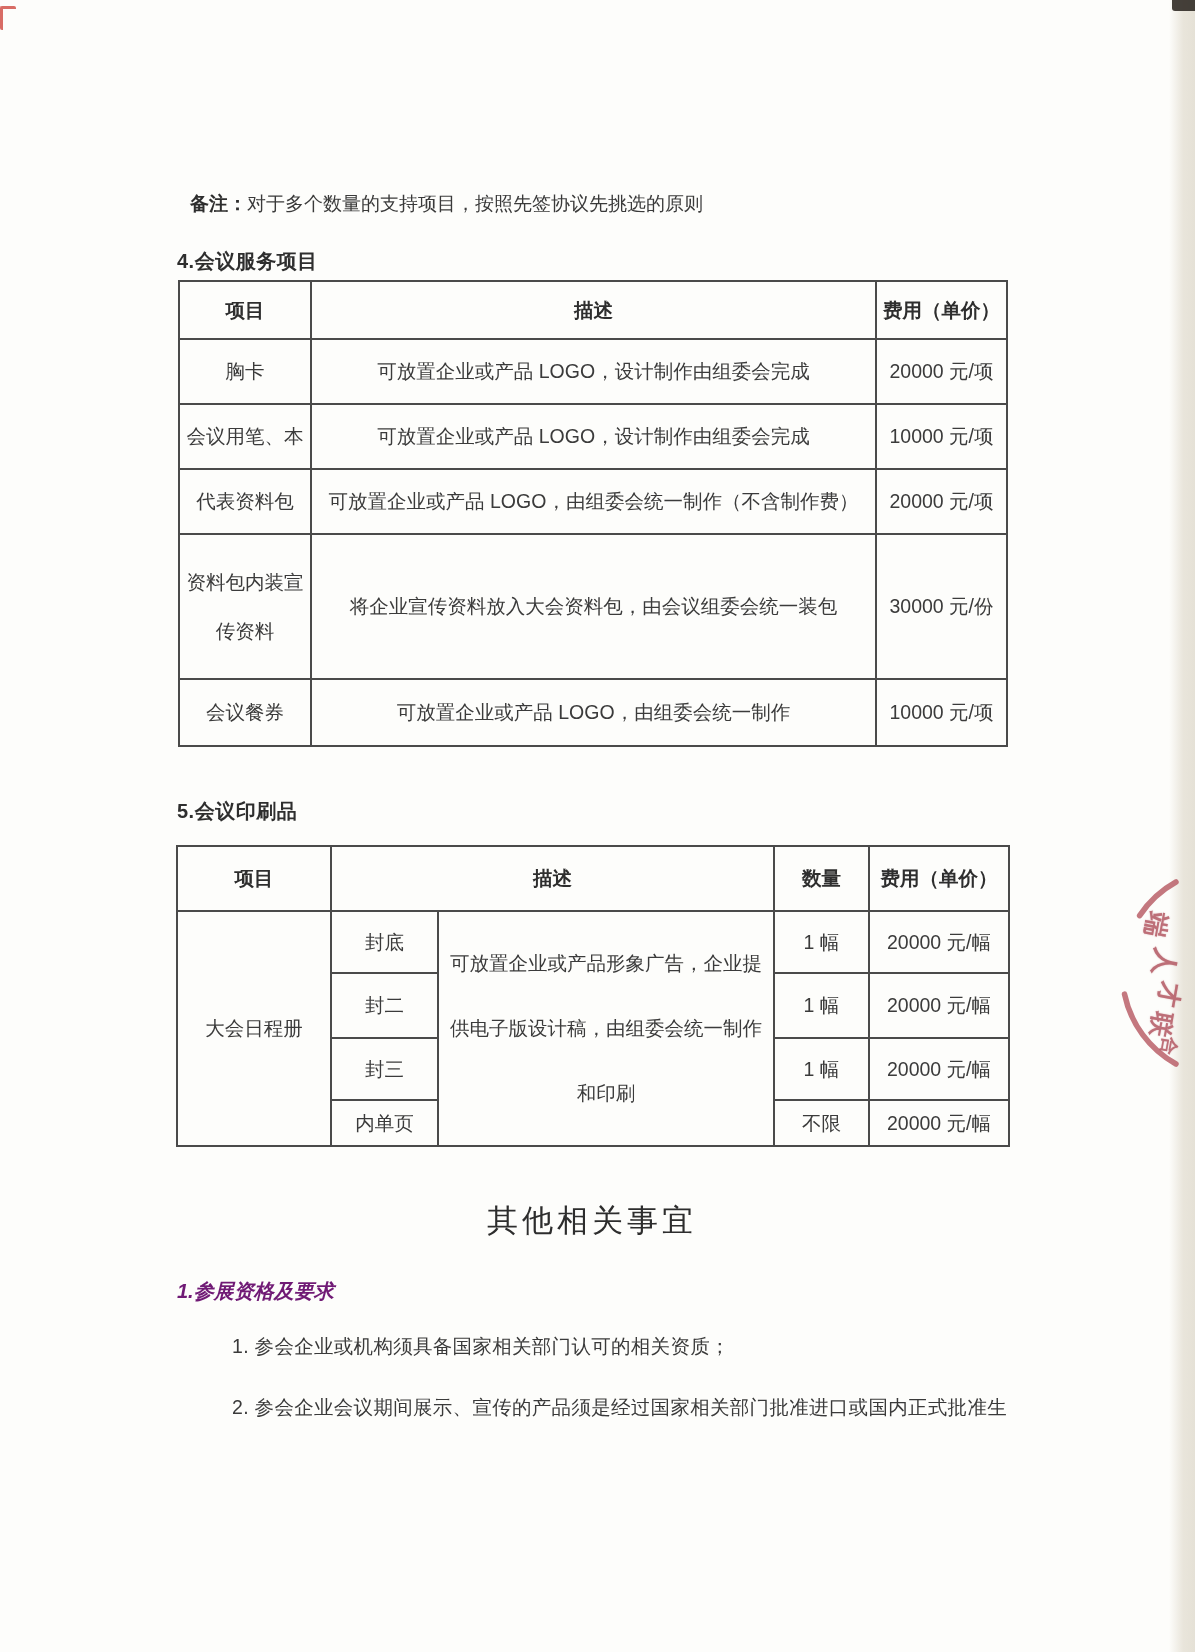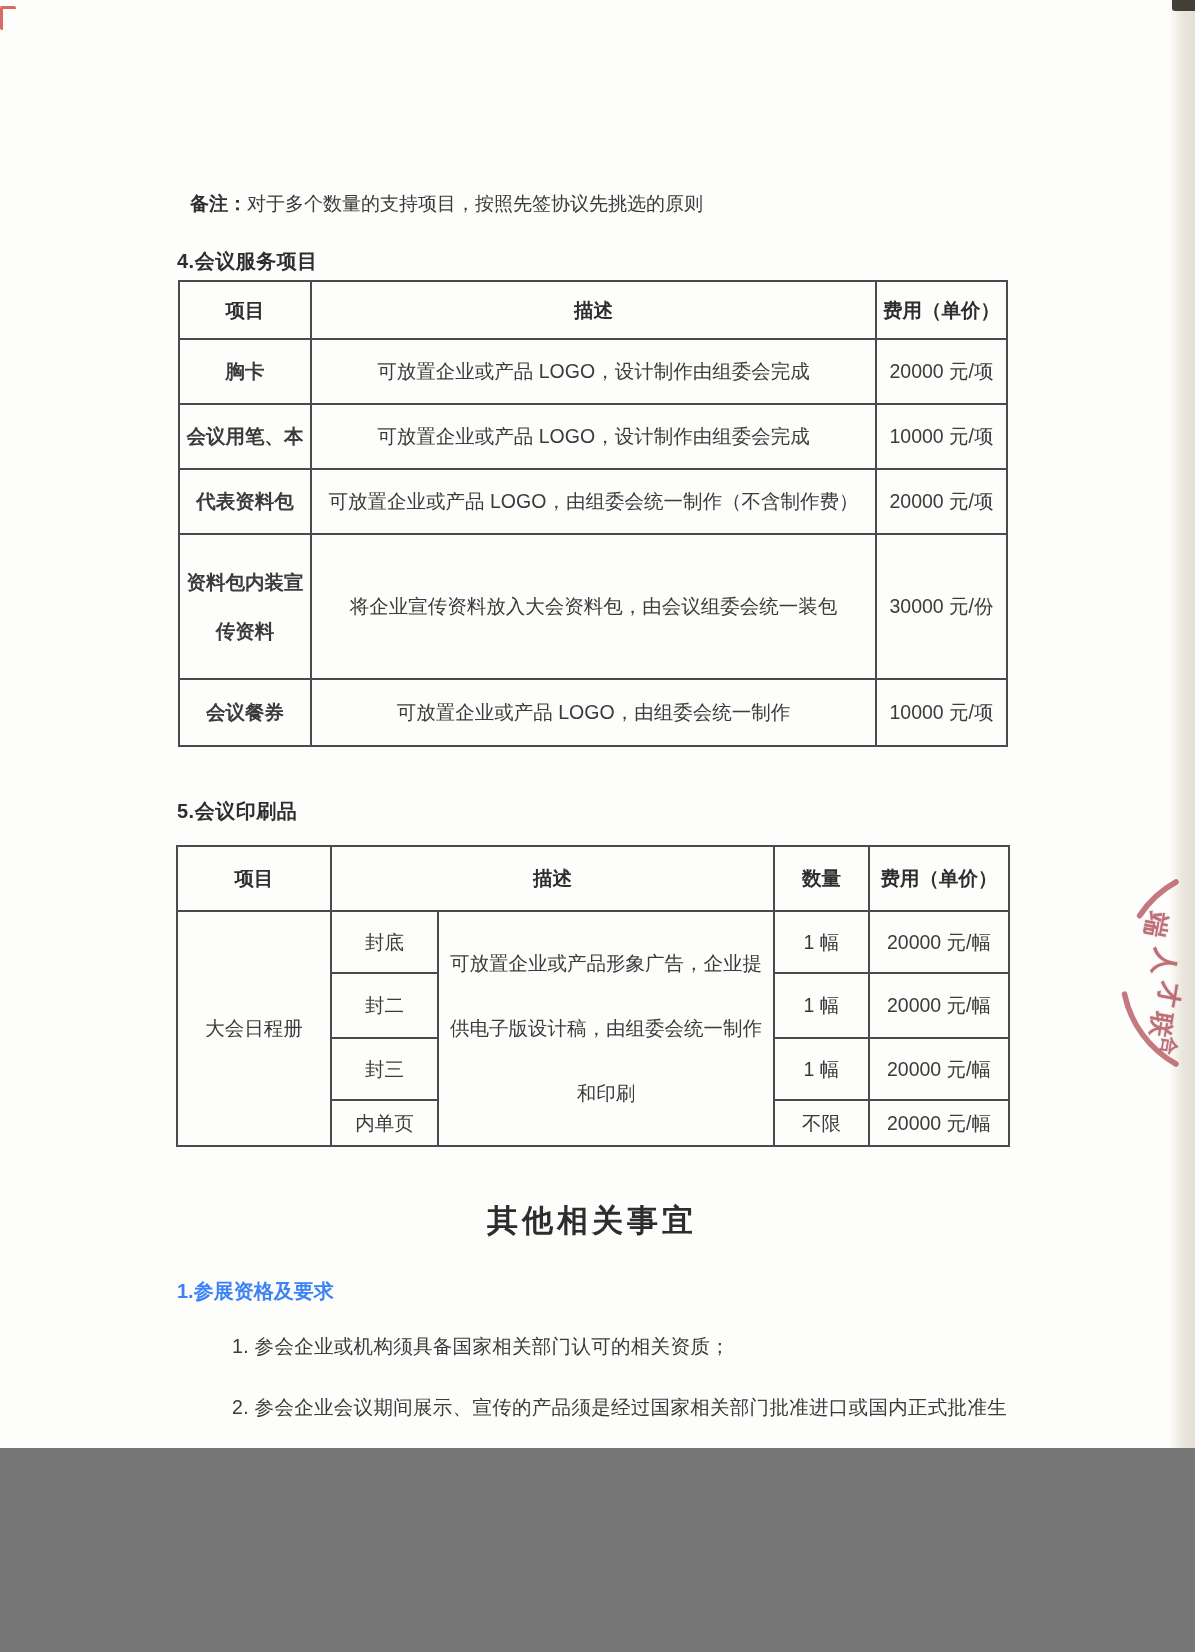--- a/index.html
+++ b/index.html
@@ -1,60 +1,60 @@
 <!DOCTYPE html>
 <html><head>
 <meta charset="utf-8">
 <style>
   html,body { margin:0; padding:0; background:#777; }
   .page {
     position:relative;
-    width:1195px; height:1448px;
+    width:1195px; height:1652px;
     margin:0 auto;
     background:#fdfdfb;
     overflow:hidden;
     font-family:"Liberation Sans", sans-serif;
     color:#3c3c3c;
   }
 
   
   .note { position:absolute; left:190px; top:172px; font-size:19px; color:#3a3a3a; }
   .note b { font-weight:bold; color:#2e2e2e; }
   .sec-title { position:absolute; font-size:20px; font-weight:bold; color:#2e2e2e; letter-spacing:0.5px; }
   #sec4 { left:177px; top:248px; }
   #sec5 { left:177px; top:798px; }
 
   .big-title {
     position:absolute; left:178px; top:1200px; width:828px;
     text-align:center;
     font-family:"Liberation Serif", "DejaVu Serif", serif;
-    font-size:31px; font-weight:bold; color:#2d2d2d; letter-spacing:4px;
-  }
-  .sub-title { position:absolute; left:177px; top:1278px; font-size:20px; font-weight:bold; color:#3b82f6; }
+    font-size:31px; font-weight:normal; color:#2d2d2d; letter-spacing:4px;
+  }
+  .sub-title { position:absolute; left:177px; top:1278px; font-size:20px; font-weight:bold; color:#701a75;font-style:italic; }
   .list-item { position:absolute; left:196px; font-size:19.5px; color:#3a3a3a; letter-spacing:0.3px;margin-left:36px; }
   #item1 { top:1333px; }
   #item2 { top:1394px; }
 
   
   table { position:absolute; border-collapse:collapse; table-layout:fixed; }
   th, td {
     border:2px solid #4a4a4a;
     text-align:center; vertical-align:middle;
     font-size:19.5px; color:#3b3b3b;
     padding:2px 6px;
     overflow:hidden;
   }
   th { font-weight:bold; color:#2e2e2e; }
 
   #table4 { left:178px; top:280px; width:828px; }
   #table4 .rh { height:58px; }
   #table4 .r1, #table4 .r2, #table4 .r3 { height:65px; }
   #table4 .r4 { height:145px; }
   #table4 .r5 { height:67px; }
-  #table4 td.item-cell { line-height:1.4;font-weight:bold; }
+  #table4 td.item-cell { line-height:1.4; }
   #table4 .r4 td.item-cell { line-height:2.5; }
 
   #table5 { left:176px; top:845px; width:832px; }
   #table5 .rh { height:65px; }
   #table5 .p1 { height:62px; }
   #table5 .p2 { height:65px;padding-left:44px; }
   #table5 .p3 { height:62px; }
   #table5 .p4 { height:46px; }
   #table5 td.shared-desc { line-height:3.35; padding:0 10px; }
 

